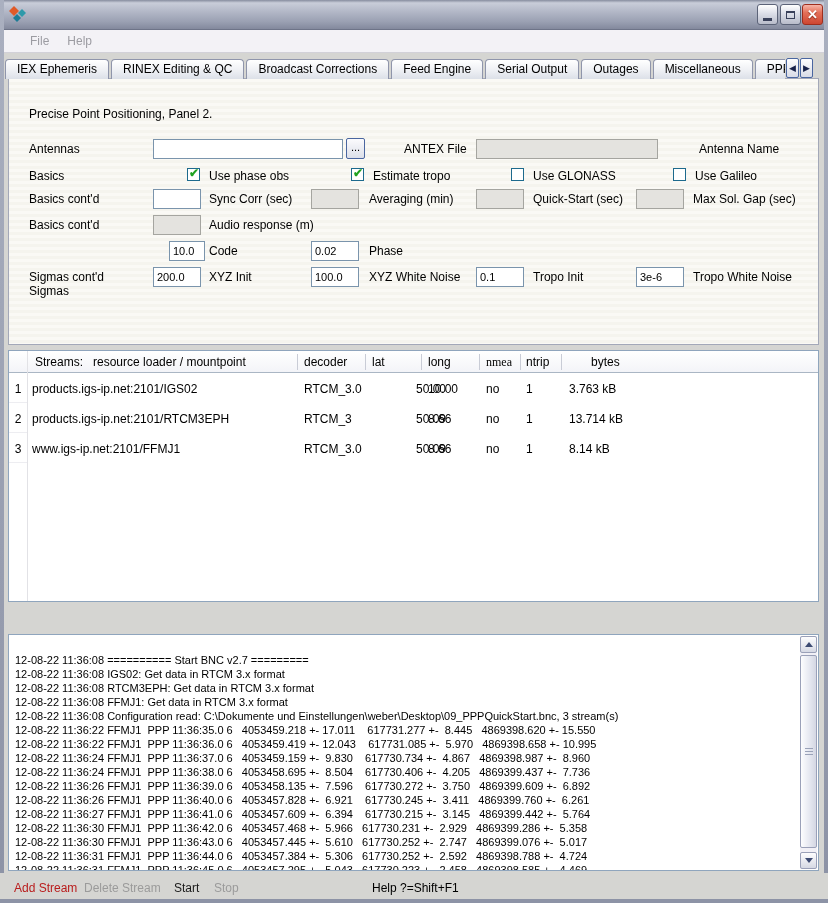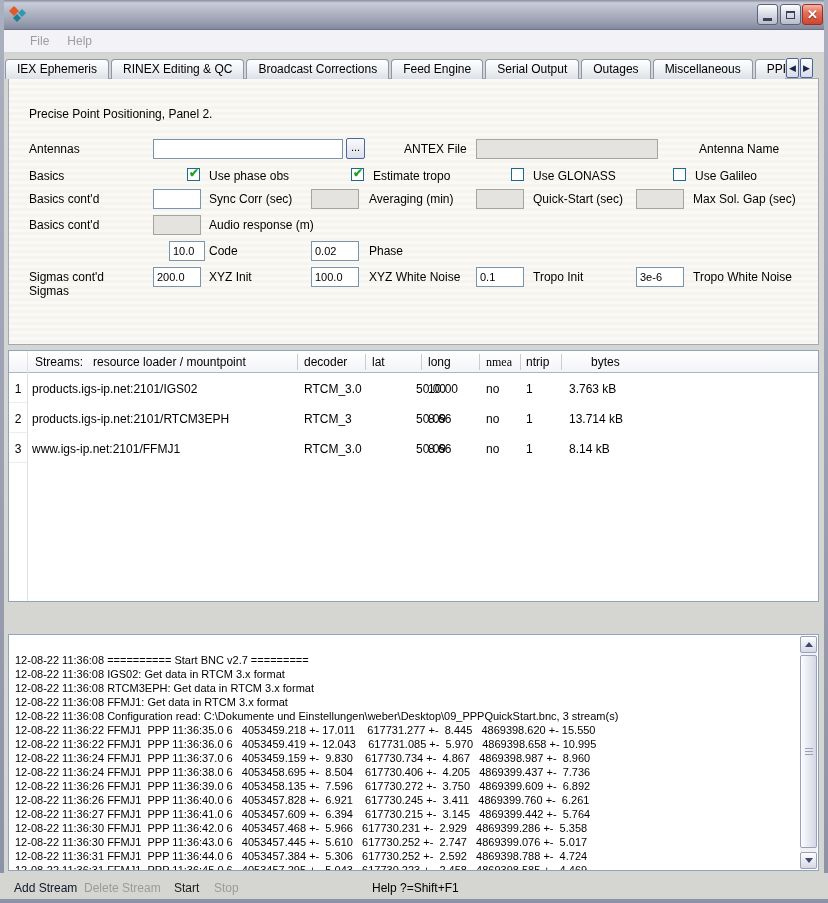--- a/index.html
+++ b/index.html
@@ -86,21 +86,21 @@
   .tri-up { width:0; height:0; border-left:4px solid transparent; border-right:4px solid transparent; border-bottom:5px solid #3c4a72; }
   .tri-down { width:0; height:0; border-left:4px solid transparent; border-right:4px solid transparent; border-top:5px solid #3c4a72; }
   .sthumb { position:absolute; left:0; top:19px; width:17px; height:193px; border:1px solid #9aa0b8; border-radius:2px;
     background:linear-gradient(90deg,#fdfdfe,#e8eaf2 50%,#d4d7e3); }
   .sthumb::after { content:""; position:absolute; left:4px; top:50%; margin-top:-4px; width:8px; height:8px;
     background:repeating-linear-gradient(180deg,#9aa2b8 0 1px,transparent 1px 3px); }
 
   
   .statusbar { position:absolute; left:4px; top:871px; width:820px; height:28px; background:#d5d5d2; }
   .statusbar span { position:absolute; top:10px; font-size:12px; white-space:nowrap; }
-  .sb-add { left:10px; color:#0f172a; }
+  .sb-add { left:10px; color:#b91c1c; }
   .sb-del { left:80px; color:#9b9b9b; }
   .sb-start { left:170px; color:#1a1a1a; }
   .sb-stop { left:210px; color:#9b9b9b; }
   .sb-help { left:368px; color:#000000; }
 </style>
 </head>
 <body>
 
 <div class="window">
 

